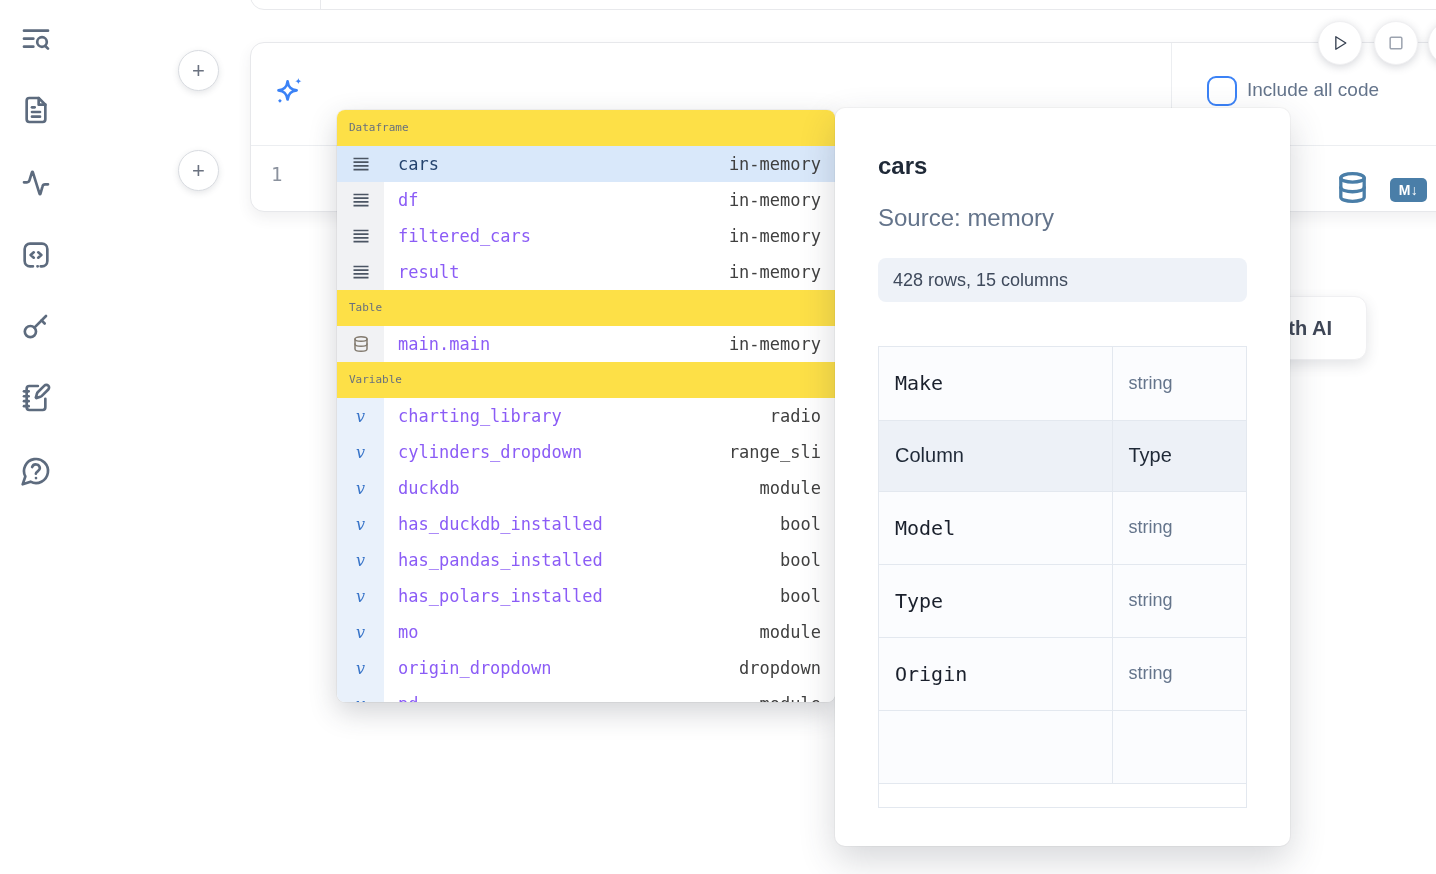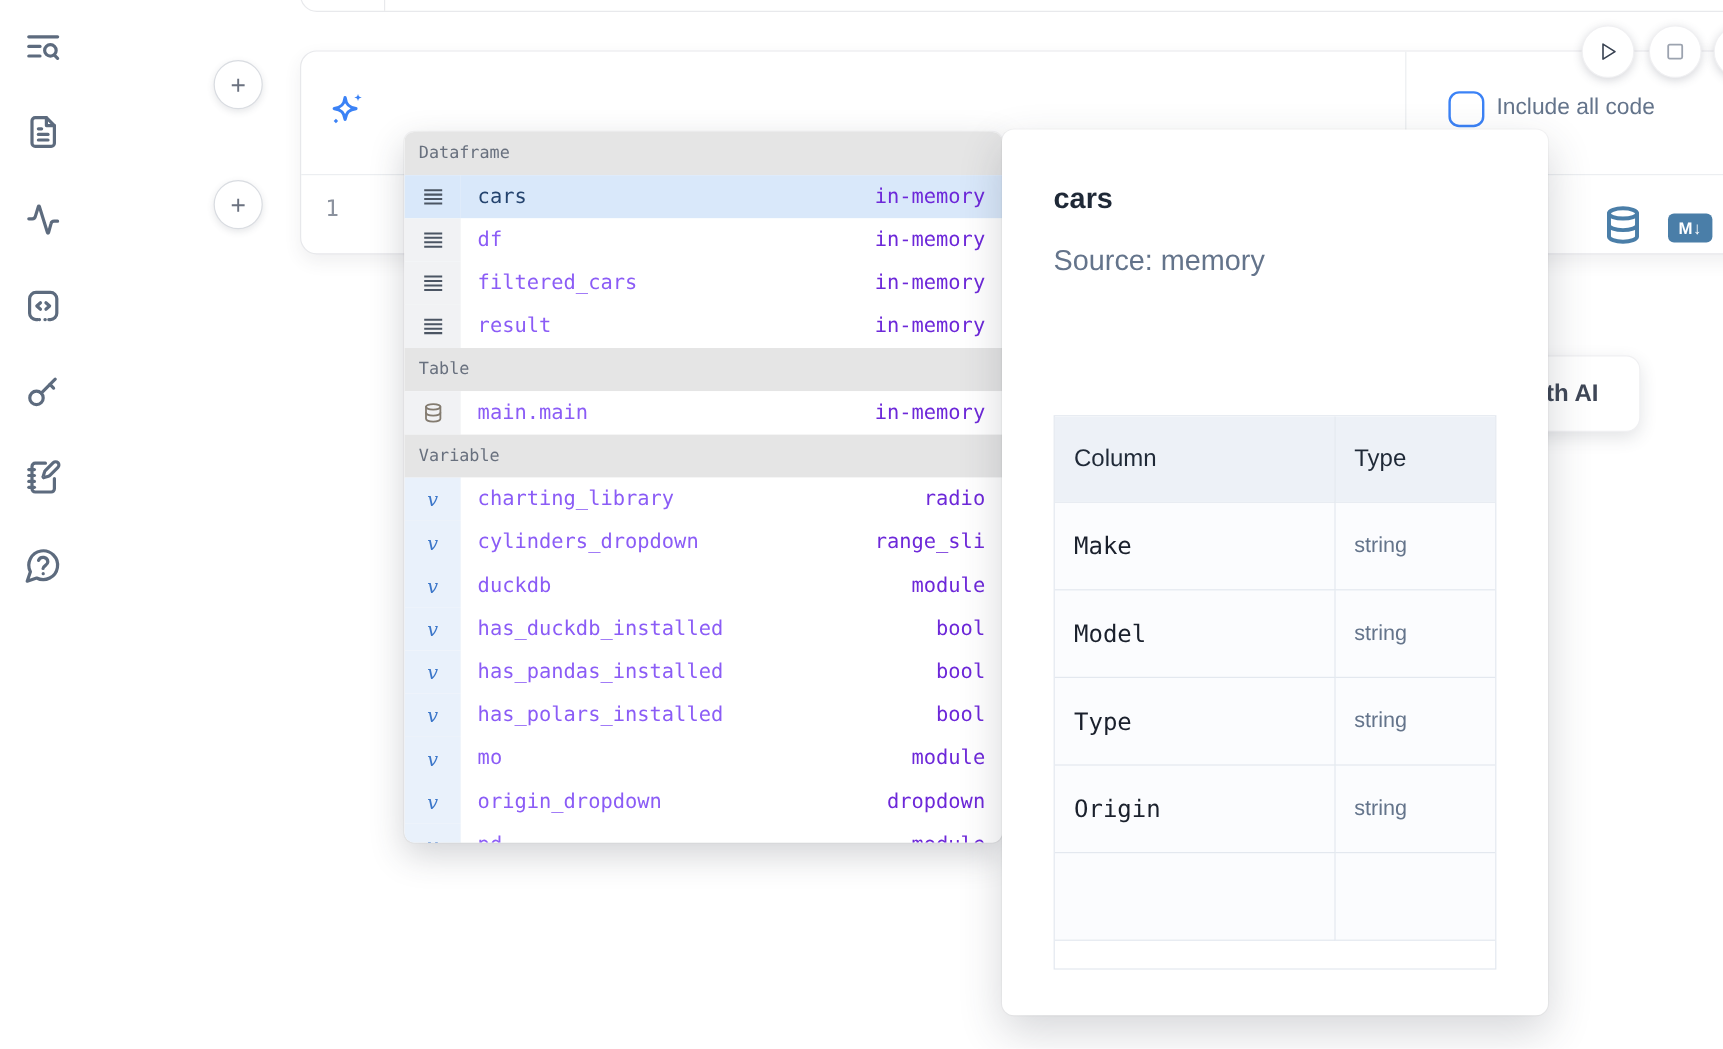--- a/index.html
+++ b/index.html
@@ -52,32 +52,32 @@
   .ai-card { position:absolute; left:1150px; top:296px; width:217px; height:64px; background:#fff;
              border:1px solid #f0f0f2; border-radius:12px; box-shadow:0 5px 14px rgba(60,64,80,.14);
              z-index:2; text-align:right; line-height:62px; font-weight:bold; font-size:20px;
              color:#3f4757; padding-right:34px; white-space:nowrap; overflow:hidden; cursor:pointer; }
 
   
   .dropdown { position:absolute; left:337px; top:110px; width:498px; height:592px;
               background:#fff; border-radius:8px; overflow:hidden; z-index:3;
               box-shadow:0 10px 28px rgba(50,55,70,.22), 0 0 0 1px rgba(0,0,0,.04);
               font-family:"DejaVu Sans Mono", monospace; font-size:17px; }
-  .ac-header { height:36px; line-height:36px; background:#e5e5e5; color:#68707e; padding-left:12px;
-               font-size:14px; }
+  .ac-header { height:36px; line-height:36px; background:#fde047; color:#68707e; padding-left:12px;
+               font-size:11px; }
   .ac-row { display:flex; height:36px; align-items:stretch; cursor:pointer; }
   .ac-gutter { width:47px; flex:none; display:flex; align-items:center; justify-content:center;
                background:#f1f2f4; }
   .ac-gutter.var { background:#e9f1fb; }
   .ac-main { flex:1; display:flex; align-items:center; justify-content:space-between;
              padding:0 14px 0 14px; background:#fff; overflow:hidden; }
   .ac-row.selected .ac-gutter, .ac-row.selected .ac-main { background:#d9e8fa; }
   .ac-name { color:#8b5cf6; white-space:nowrap; }
   .ac-row.selected .ac-name { color:#24436e; }
-  .ac-type { color:#6d28d9; white-space:nowrap; margin-left:16px; }
+  .ac-type { color:#404040; white-space:nowrap; margin-left:16px; }
   .rows-icon { width:20px; height:18px; color:#4b5563; }
   .db-icon-sm { width:18px; height:18px; color:#837b6f; }
   .v-glyph { font-family:"DejaVu Serif", serif; font-style:italic; font-size:16px; color:#3b76c9; }
 
   
   .panel { position:absolute; left:835px; top:108px; width:455px; height:738px; background:#fff;
            border-radius:10px; z-index:4;
            box-shadow:0 14px 36px rgba(50,55,70,.20), 0 0 0 1px rgba(0,0,0,.03); }
   .panel-title { position:absolute; left:43px; top:44px; font-size:24px; font-weight:bold; color:#1f2937; }
   .panel-source { position:absolute; left:43px; top:96px; font-size:24px; color:#64748b; }
@@ -359,34 +359,35 @@
       <div class="ac-main">
           <span class="ac-name">pd</span>
           <span class="ac-type">module</span>
         </div>
     </div>
   </div>
 
   <div class="panel">
     <div class="panel-title">cars</div>
     <div class="panel-source">Source: memory</div>
+    <div class="shape-badge">428 rows, 15 columns</div>
     <div class="schema-wrap">
       <table class="schema-table">
         <colgroup>
             <col class="c1">
             <col>
           </colgroup>
         <tbody>
             <tr>
+          <td class="col-name">Make</td>
+          <td class="col-type">string</td>
+        </tr>
+        <tr>
           <th>Column</th>
           <th>Type</th>
-        </tr>
-        <tr>
-          <td class="col-name">Make</td>
-          <td class="col-type">string</td>
         </tr>
         <tr>
           <td class="col-name">Model</td>
           <td class="col-type">string</td>
         </tr>
         <tr>
           <td class="col-name">Type</td>
           <td class="col-type">string</td>
         </tr>
         <tr>

